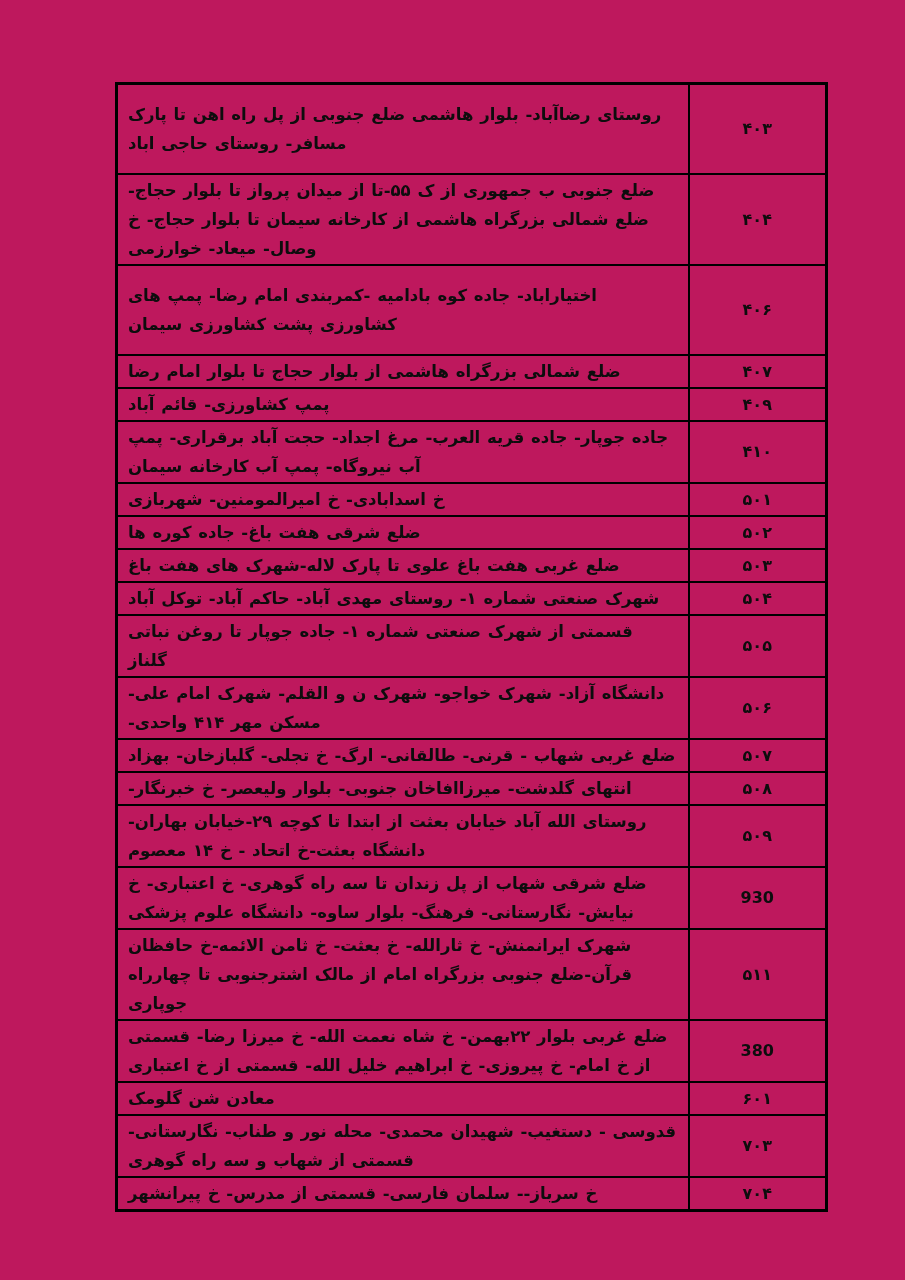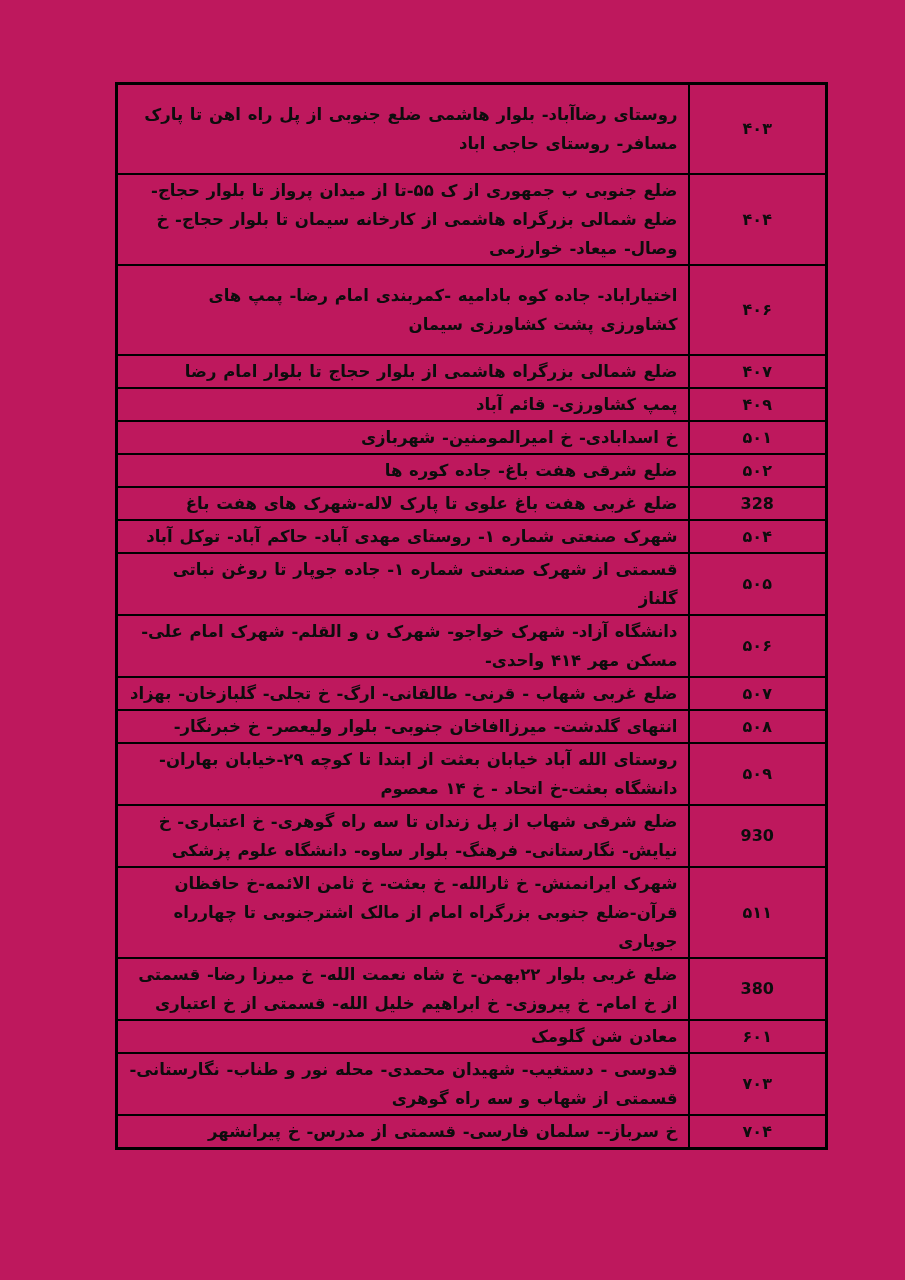--- a/index.html
+++ b/index.html
@@ -31,21 +31,21 @@
     color: #0d0d0d;
     vertical-align: middle;
   }
   td.code-cell {
     text-align: center;
     font-size: 16px;
     line-height: 26px;
     padding: 2px 4px;
   }
   td.desc-cell {
-    text-align: right;
+    text-align: left;
     font-size: 16.5px;
     line-height: 29px;
     padding: 1px 10px;
     word-spacing: 1px;
   }
   tr.padded td.desc-cell {
     padding-top: 15px;
     padding-bottom: 15px;
   }
   tr:last-child td {
@@ -81,33 +81,37 @@
   <tr>
     <td class="code-cell">۴۰۷</td>
     <td class="desc-cell">ضلع شمالی بزرگراه هاشمی از بلوار حجاج تا بلوار امام رضا</td>
   </tr>
 
   <tr>
     <td class="code-cell">۴۰۹</td>
     <td class="desc-cell">پمپ کشاورزی- قائم آباد</td>
   </tr>
 
+  <tr>
+    <td class="code-cell">۴۱۰</td>
+    <td class="desc-cell">جاده جوپار- جاده قریه العرب- مرغ اجداد- حجت آباد برقراری- پمپ آب نیروگاه- پمپ آب کارخانه سیمان</td>
+  </tr>
 
   <tr>
     <td class="code-cell">۵۰۱</td>
     <td class="desc-cell">خ اسدابادی- خ امیرالمومنین- شهربازی</td>
   </tr>
 
   <tr>
     <td class="code-cell">۵۰۲</td>
     <td class="desc-cell">ضلع شرقی هفت باغ- جاده کوره ها</td>
   </tr>
 
   <tr>
-    <td class="code-cell">328</td>
+    <td class="code-cell">۵۰۳</td>
     <td class="desc-cell">ضلع غربی هفت باغ علوی تا پارک لاله-شهرک های هفت باغ</td>
   </tr>
 
   <tr>
     <td class="code-cell">۵۰۴</td>
     <td class="desc-cell">شهرک صنعتی شماره ۱- روستای مهدی آباد- حاکم آباد- توکل آباد</td>
   </tr>
 
   <tr>
     <td class="code-cell">۵۰۵</td>

